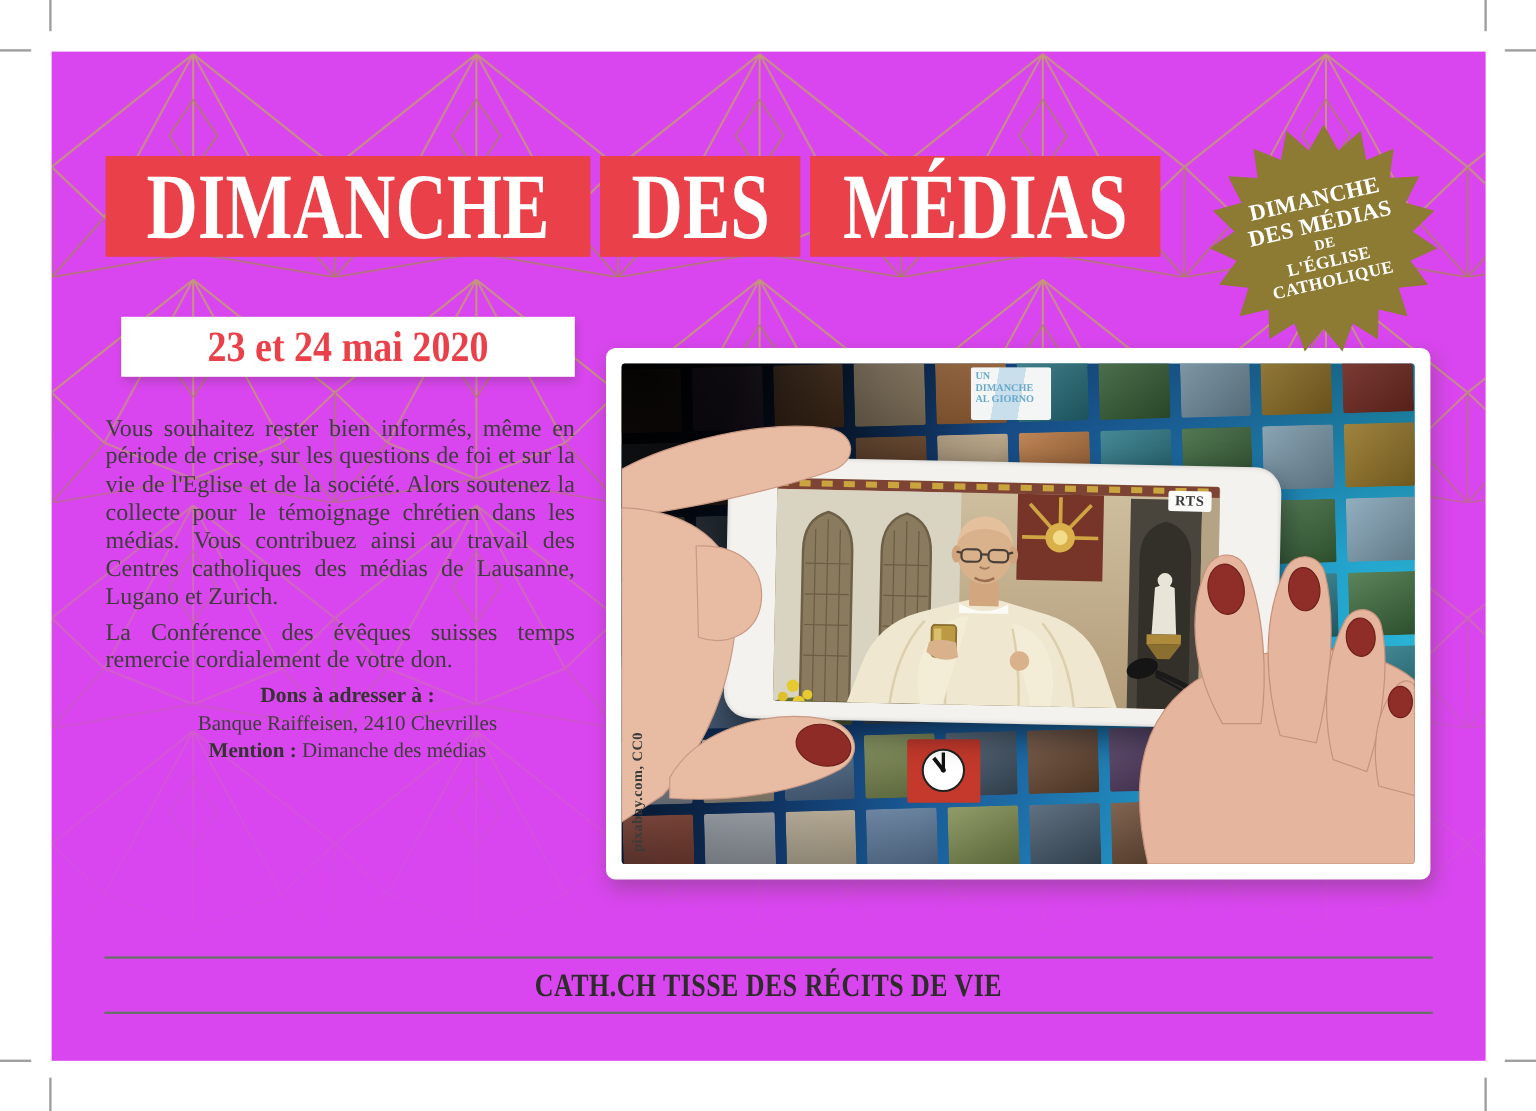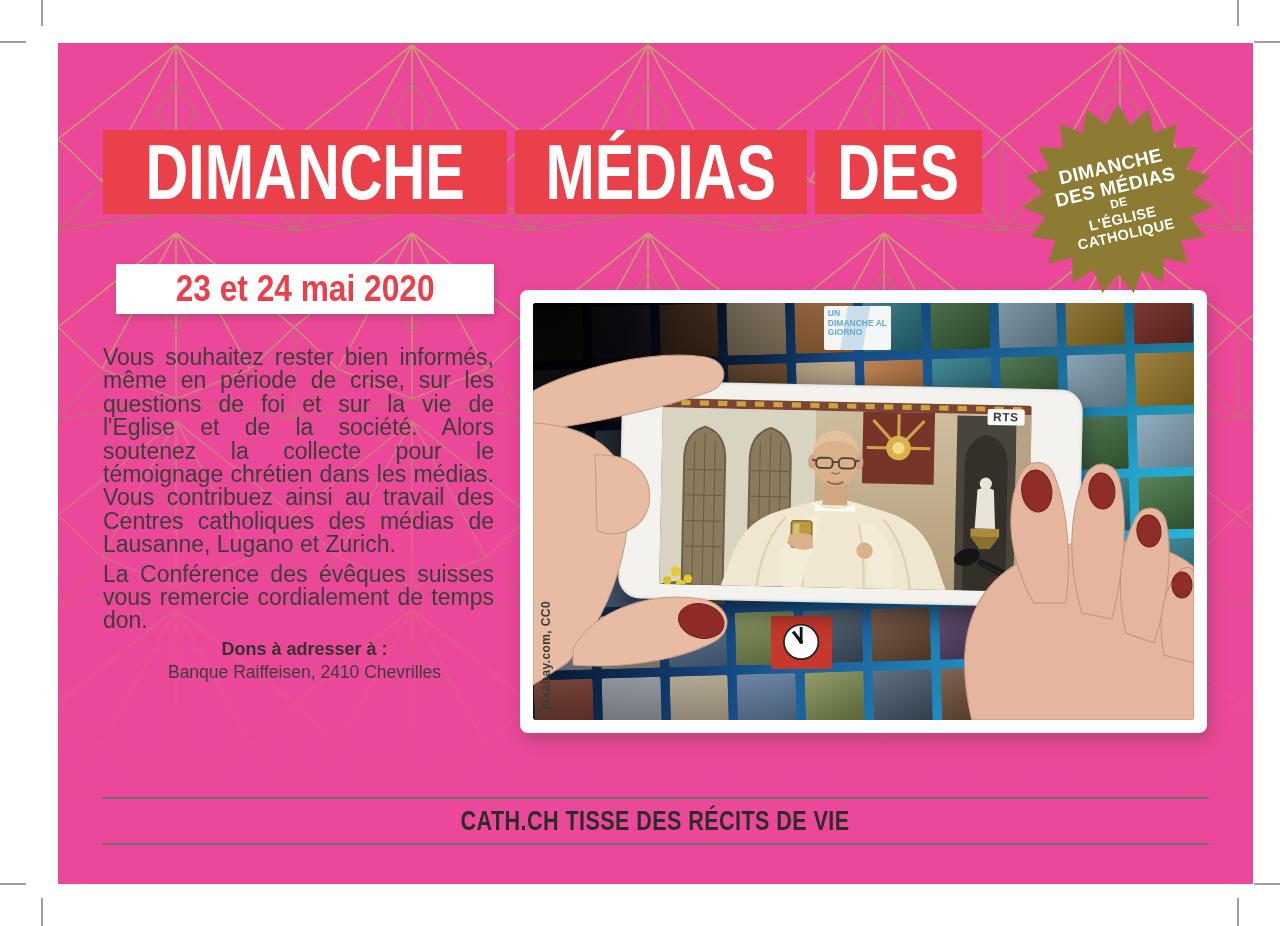--- a/index.html
+++ b/index.html
@@ -1,21 +1,21 @@
 <!DOCTYPE html>
 <html><head>
 <meta charset="utf-8">
 <style>
   html,body{margin:0;padding:0;background:#ffffff;}
   .canvas{position:relative;width:1280px;height:926px;background:#fff;overflow:hidden;
           font-family:"Liberation Sans",sans-serif;}
   
   .crop{position:absolute;background:#9f9f9f;}
   
-  .sheet{position:absolute;left:58px;top:43px;width:1195px;height:841px;background:#ec4899;}
+  .sheet{position:absolute;left:43px;top:43px;width:1195px;height:841px;background:#d946ef;font-family:Liberation Serif, serif;}
   
   .pattern{position:absolute;inset:0;z-index:0;
     -webkit-mask-image:linear-gradient(180deg,rgba(0,0,0,1) 0%,rgba(0,0,0,1) 30%,rgba(0,0,0,.55) 48%,rgba(0,0,0,.32) 62%,rgba(0,0,0,.14) 76%,rgba(0,0,0,0) 90%);
     mask-image:linear-gradient(180deg,rgba(0,0,0,1) 0%,rgba(0,0,0,1) 30%,rgba(0,0,0,.55) 48%,rgba(0,0,0,.32) 62%,rgba(0,0,0,.14) 76%,rgba(0,0,0,0) 90%);}
   
   .banner{position:absolute;left:45px;top:87px;display:flex;gap:8px;z-index:3;}
   .bbox{background:#e94049;height:84px;display:flex;align-items:center;justify-content:center;}
   .bbox.w1{width:404px}.bbox.w2{width:167px}.bbox.w3{width:292px}
   .btxt{color:#fff;font-weight:700;font-size:78px;line-height:1;transform:scaleX(.76);white-space:nowrap;}
   
@@ -26,21 +26,21 @@
   .bl-big{font-size:19px;font-weight:700;letter-spacing:.4px;}
   .bl-sm{font-size:12px;font-weight:700;letter-spacing:.4px;}
   .bl-md{font-size:14.5px;font-weight:700;letter-spacing:.4px;}
   
   .datebox{position:absolute;left:58px;top:221px;width:378px;height:50px;background:#fff;z-index:3;
     display:flex;align-items:center;justify-content:center;box-shadow:2px 4px 7px rgba(60,50,40,.22);}
   .datetxt{color:#e94049;font-weight:700;font-size:36px;transform:scaleX(.88);white-space:nowrap;}
   
   .col{position:absolute;left:45px;top:303px;width:403px;z-index:3;color:#3e3d3c;}
   .quote{margin:0 0 8px 0;font-size:18.5px;line-height:23.5px;font-weight:700;font-style:italic;text-align:justify;color:#3a3938;}
-  .body{margin:0 12px 6px 0;font-size:23px;line-height:23.4px;text-align:justify;}
+  .body{margin:0 12px 6px 0;font-size:20px;line-height:23.4px;text-align:justify;}
   .body.last{margin-bottom:5px;}
   .don{font-size:17.5px;line-height:23px;}
   .don-head{margin:0;font-weight:700;font-size:18px;color:#343332;}
   .don p{margin:0;text-align:center;}
   .don b{font-weight:700;color:#343332;}
   
   .photo-card{position:absolute;left:462px;top:247px;width:687px;height:443px;background:#fff;border-radius:8px;
     z-index:2;box-shadow:3px 7px 16px rgba(70,60,50,.33);}
   .photo-inner{position:absolute;inset:13px;border-radius:3px;overflow:hidden;
     background:linear-gradient(115deg,#05070c 0%,#0a1830 14%,#15447e 36%,#1d6ba6 58%,#23a4cd 80%,#2fc3de 100%);}
@@ -104,25 +104,25 @@
           </g>
         </pattern>
       </defs>
       <rect width="100%" height="100%" fill="url(#deco)"></rect>
     </svg>
 
     <div class="banner">
       <div class="bbox w1">
           <span class="btxt">DIMANCHE</span>
         </div>
+      <div class="bbox w2">
+          <span class="btxt">DES</span>
+        </div>
       <div class="bbox w3">
           <span class="btxt">MÉDIAS</span>
-        </div>
-      <div class="bbox w2">
-          <span class="btxt">DES</span>
         </div>
     </div>
 
     <div class="badge">
       <svg viewBox="-105 -105 210 210">
         <polygon id="badge-star" fill="#8d7a33" points="0.0,-102.0 13.2,-78.9 33.1,-96.5 38.1,-70.4 62.6,-80.5 58.9,-54.2 85.4,-55.8 73.3,-32.1 98.9,-25.0 79.7,-6.6 101.7,8.4 77.6,19.6 93.4,41.0 67.0,43.8 75.0,69.1 49.1,63.1 48.5,89.7 26.0,75.7 16.8,100.6 0.0,80.0 -16.8,100.6 -26.0,75.7 -48.5,89.7 -49.1,63.1 -75.0,69.1 -67.0,43.8 -93.4,41.0 -77.6,19.6 -101.7,8.4 -79.7,-6.6 -98.9,-25.0 -73.3,-32.1 -85.4,-55.8 -58.9,-54.2 -62.6,-80.5 -38.1,-70.4 -33.1,-96.5 -13.2,-78.9"></polygon>
       </svg>
       <div class="badge-text">
         <span class="bl-big">DIMANCHE</span>
         <span class="bl-big">DES MÉDIAS</span>
@@ -131,24 +131,25 @@
         <span class="bl-md">CATHOLIQUE</span>
       </div>
     </div>
 
     <div class="datebox">
       <span class="datetxt">23 et 24 mai 2020</span>
     </div>
 
     <div class="col">
       <p class="body">Vous souhaitez rester bien informés, même en période de crise, sur les questions de foi et sur la vie de l'Eglise et de la société. Alors soutenez la collecte pour le témoignage chrétien dans les médias. Vous contribuez ainsi au travail des Centres catholiques des médias de Lausanne, Lugano et Zurich.</p>
-      <p class="body last">La Conférence des évêques suisses vous remercie cordialement de temps don.</p>
+      <p class="body last">La Conférence des évêques suisses temps remercie cordialement de votre don.</p>
       <div class="don">
         <p class="don-head">Dons à adresser à :</p>
         <p>Banque Raiffeisen, 2410 Chevrilles</p>
+        <p><b>Mention :</b> <span>Dimanche des médias</span></p>
       </div>
     </div>
 
     <div class="photo-card">
       <div class="photo-inner">
         <div class="wall" id="video-wall">
             <div class="tile" style="background: linear-gradient(155deg, rgba(255, 255, 255, 0.15), rgba(0, 0, 0, 0.3)), rgb(107, 74, 51);"></div>
             <div class="tile" style="background: linear-gradient(155deg, rgba(255, 255, 255, 0.15), rgba(0, 0, 0, 0.3)), rgb(82, 58, 99);"></div>
             <div class="tile" style="background: linear-gradient(155deg, rgba(255, 255, 255, 0.15), rgba(0, 0, 0, 0.3)), rgb(135, 85, 47);"></div>
             <div class="tile" style="background: linear-gradient(155deg, rgba(255, 255, 255, 0.15), rgba(0, 0, 0, 0.3)), rgb(200, 176, 139);"></div>

